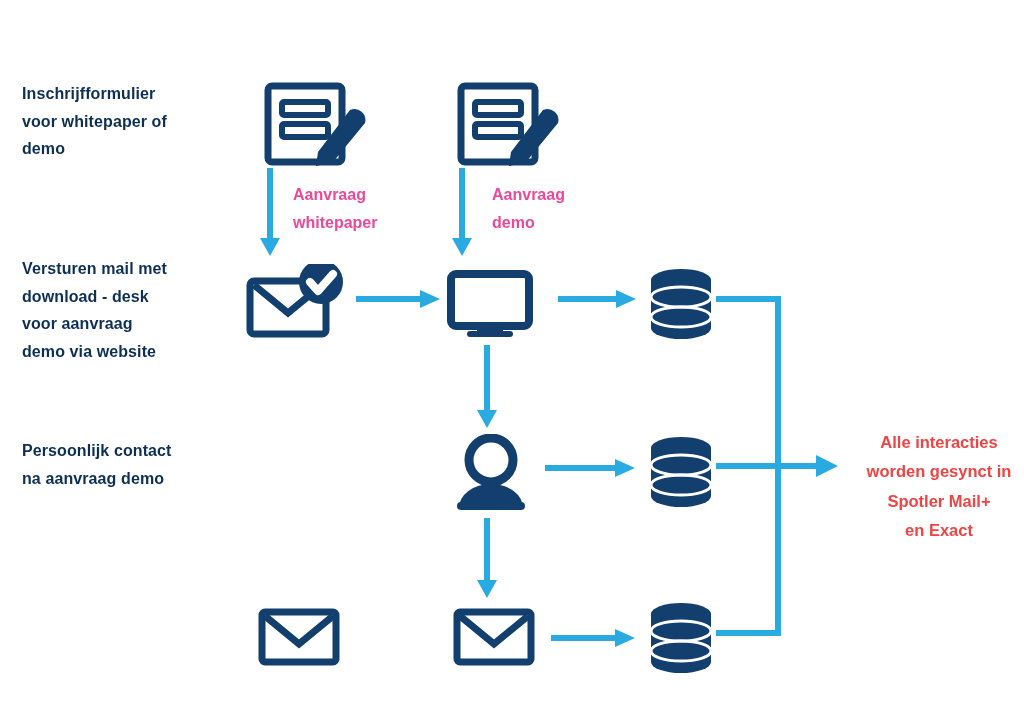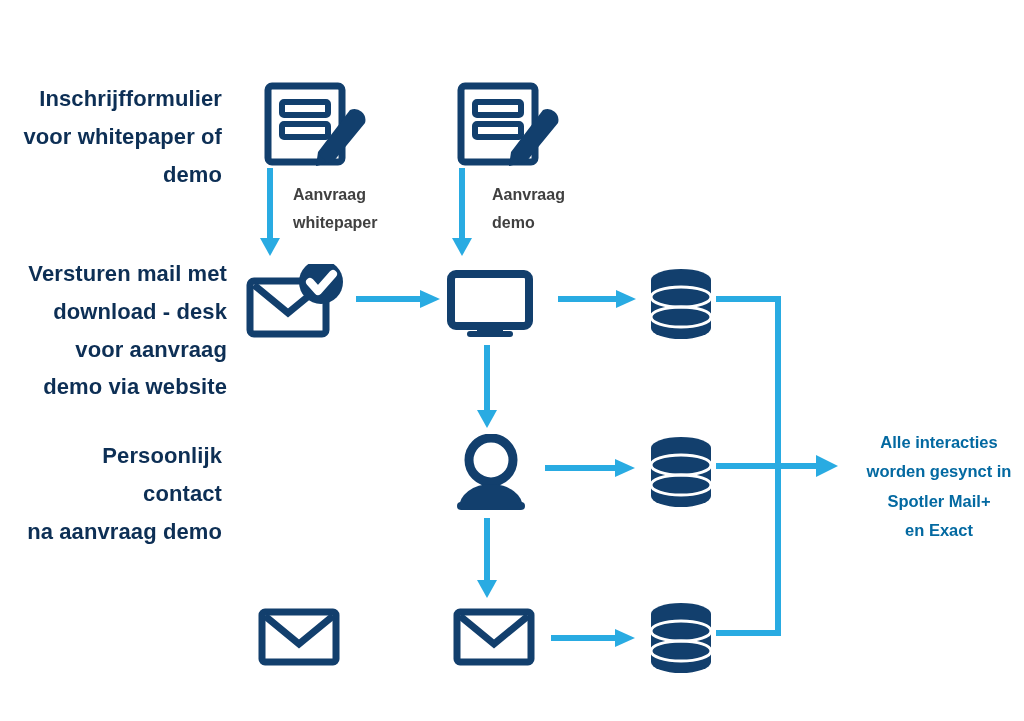--- a/index.html
+++ b/index.html
@@ -7,37 +7,36 @@
     width:1024px;height:721px;position:relative;overflow:hidden;
     font-family:"Liberation Sans", sans-serif;
   }
   .canvas{position:absolute;inset:0;}
 
   
   .rowlabel{
     position:absolute;
     color:#0d2f55;
     font-weight:bold;
-    font-size:22px;
+    font-size:16px;
     line-height:1.72;
     letter-spacing:.1px;
     white-space:pre-line;
-    text-align:right;
   }
   .arrowlabel{
     position:absolute;
-    color:#404040;
+    color:#ec4899;
     font-weight:bold;
     font-size:16px;
     line-height:1.75;
     white-space:pre-line;
   }
   .endlabel{
     position:absolute;
-    color:#0369a1;
+    color:#ef4444;
     font-weight:bold;
     font-size:16.5px;
     line-height:1.78;
     text-align:center;
     white-space:pre-line;
   }
 
   
   .icon{position:absolute;}
   .icon svg{display:block;}

